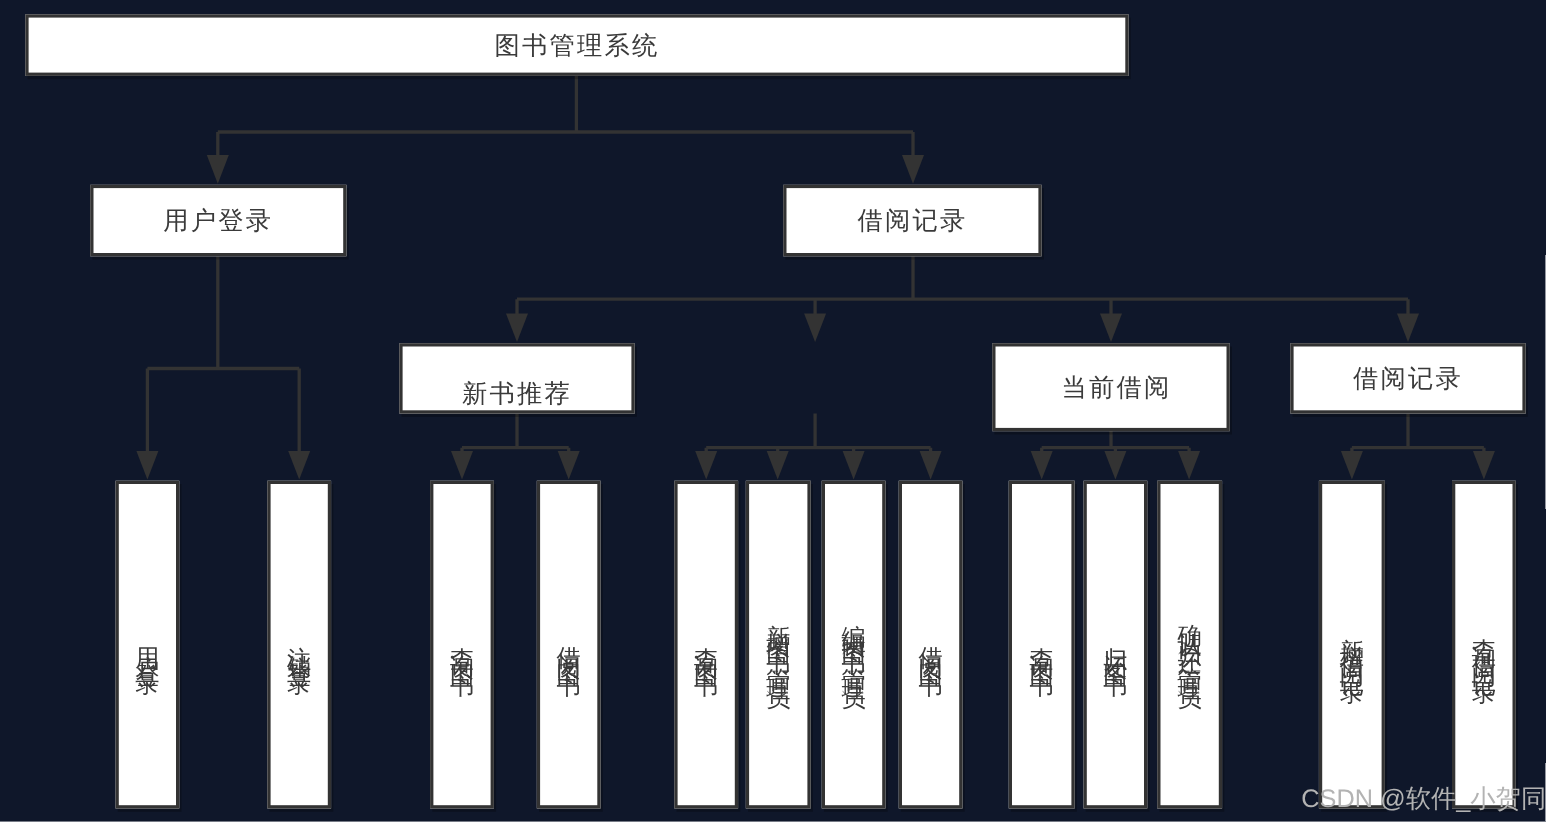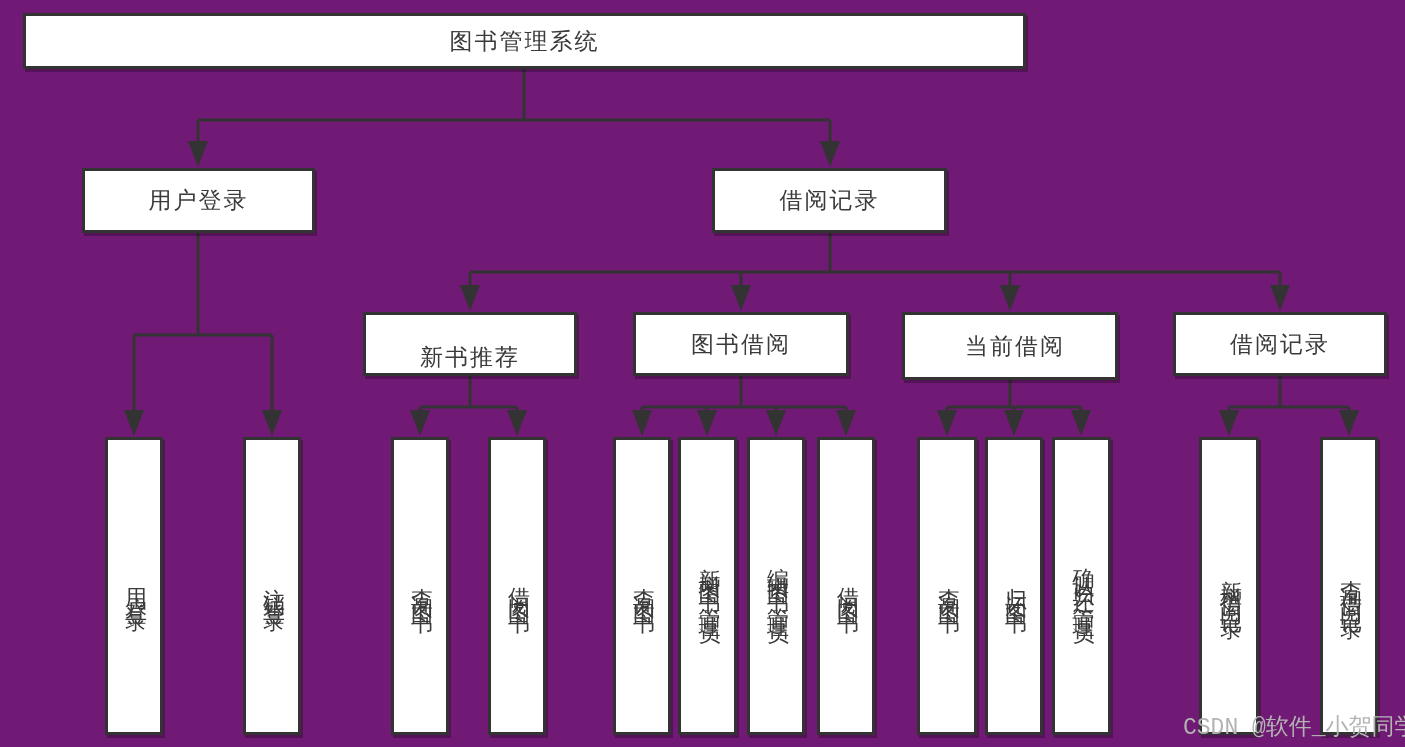--- a/index.html
+++ b/index.html
@@ -1,21 +1,21 @@
 <!DOCTYPE html>
 <html><head>
 <meta charset="utf-8">
 <style>
   html,body{margin:0;padding:0;background:#fff;}
   .canvas{
     position:relative;
     width:1405px;height:747px;
-    background:#701a75;
+    background:#0f172a;
     overflow:hidden;
-    font-family:Liberation Mono, monospace;
+    font-family:Liberation Sans, sans-serif;
   }
   .connectors{position:absolute;left:0;top:0;z-index:1;}
   .node{
     position:absolute;
     box-sizing:border-box;
     border:3px solid #333333;
     background:#ffffff;
     box-shadow:2px 3px 0 rgba(0,0,0,0.25);
     display:flex;align-items:center;justify-content:center;
     color:#3a3a3a;
@@ -29,21 +29,21 @@
     letter-spacing:8px;
     line-height:1;
     white-space:nowrap;
   }
   
   .n-root{left:23px;top:13px;width:1003px;height:56px;}
   .n-login{left:82px;top:168px;width:233px;height:65px;}
   .n-mgmt{left:712px;top:168px;width:235px;height:65px;}
   .n-g0{left:363px;top:312px;width:214px;height:64px;align-items:flex-end;}
   .n-g1{left:633px;top:312px;width:216px;height:64px;}
-  .n-g2{left:902px;top:312px;width:216px;height:68px;padding-left:10px;}
+  .n-g2{left:902px;top:312px;width:216px;height:80px;padding-left:10px;}
   .n-g3{left:1173px;top:312px;width:214px;height:64px;}
   .leaf{top:437px;width:58px;height:298px;}
   .n-l0{left:105px;}
   .n-l1{left:243px;}
   .n-l2{left:391px;}
   .n-l3{left:488px;}
   .n-l4{left:613px;}
   .n-l5{left:678px;width:59px;}
   .n-l6{left:747px;}
   .n-l7{left:817px;}
@@ -109,23 +109,20 @@
   <div class="node n-login">
     <span class="hlabel">用户登录</span>
   </div>
   <div class="node n-mgmt">
     <span class="hlabel">借阅记录</span>
   </div>
 
   <div class="node n-g0">
     <span class="hlabel">新书推荐</span>
   </div>
-  <div class="node n-g1">
-    <span class="hlabel">图书借阅</span>
-  </div>
   <div class="node n-g2">
     <span class="hlabel">当前借阅</span>
   </div>
   <div class="node n-g3">
     <span class="hlabel">借阅记录</span>
   </div>
 
   <div class="node leaf n-l0">
     <span class="vlabel">用户登录</span>
   </div>

